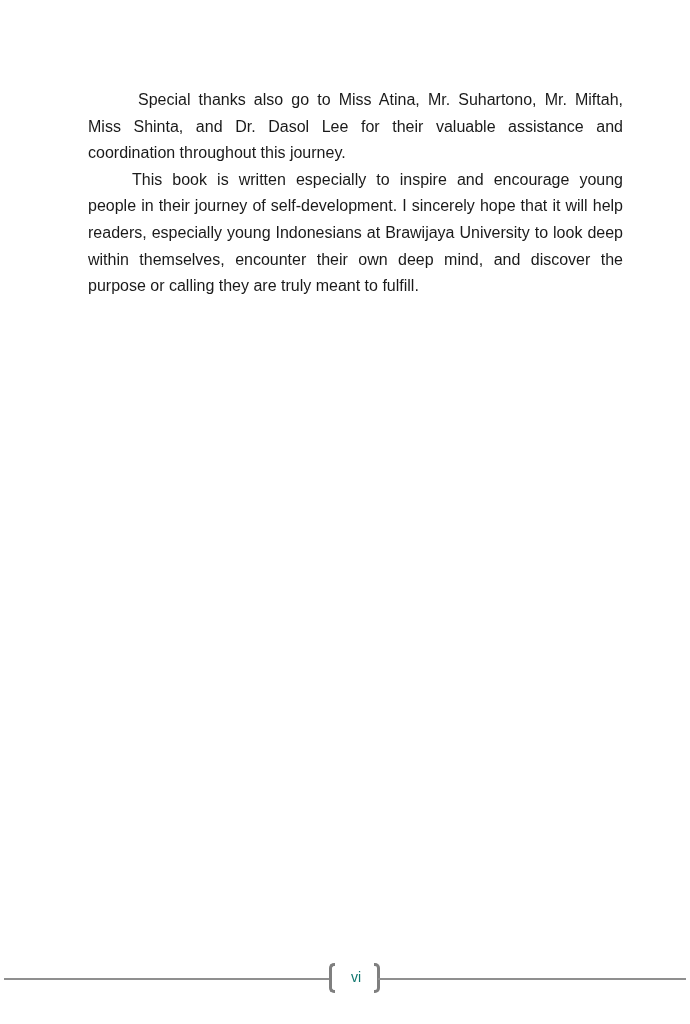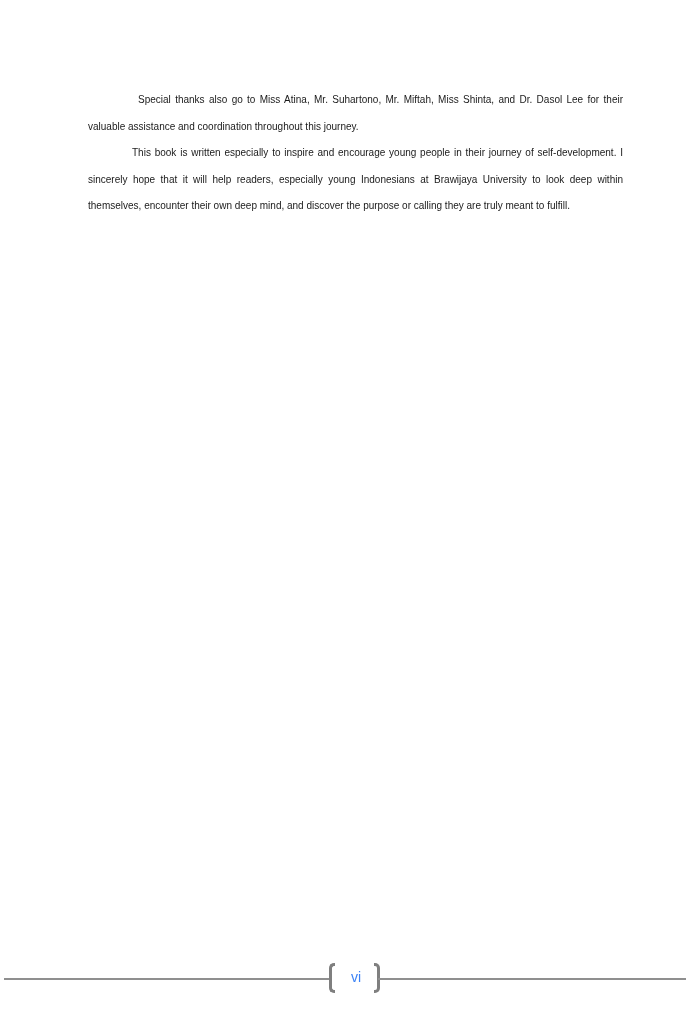--- a/index.html
+++ b/index.html
@@ -1,28 +1,28 @@
 <!DOCTYPE html>
 <html><head>
 <meta charset="utf-8">
 <style>
   html, body { margin:0; padding:0; }
   body { width:690px; height:1024px; background:#ffffff; position:relative; overflow:hidden;
          font-family:"Liberation Sans", sans-serif; color:#1a1a1a; }
   .content { position:absolute; left:88px; top:87px; width:535px; }
-  .para { margin:0; font-size:10px; line-height:26.6px; text-align:justify; text-indent:44px; }
+  .para { margin:0; font-size:16px; line-height:26.6px; text-align:justify; text-indent:44px; }
   .para.first { text-indent:50px; }
   .footer { position:absolute; left:0; top:958px; width:690px; height:44px; }
   .rule { position:absolute; top:20px; height:2px; background:#8f8f8f; }
   .rule.left { left:4px; width:328px; }
   .rule.right { left:378px; width:308px; }
   .bracket { position:absolute; top:5px; width:6px; height:30px; border:3px solid #7f7f7f; box-sizing:border-box; }
   .bracket.l { left:329px; border-right:none; border-radius:5px 0 0 5px; }
   .bracket.r { left:374px; border-left:none; border-radius:0 5px 5px 0; }
-  .page-num { position:absolute; left:340px; width:32px; top:11px; text-align:center; font-size:14px; color:#3b82f6; }
+  .page-num { position:absolute; left:340px; width:32px; top:11px; text-align:center; font-size:14px; color:#0f766e; }
 </style>
 </head>
 <body>
 
 <div class="content">
   <p class="para first">Special thanks also go to Miss Atina, Mr. Suhartono, Mr. Miftah, Miss Shinta, and Dr. Dasol Lee for their valuable assistance and coordination throughout this journey.</p>
   <p class="para">This book is written especially to inspire and encourage young people in their journey of self-development. I sincerely hope that it will help readers, especially young Indonesians at Brawijaya University to look deep within themselves, encounter their own deep mind, and discover the purpose or calling they are truly meant to fulfill.</p>
 </div>
 
 <div class="footer">

